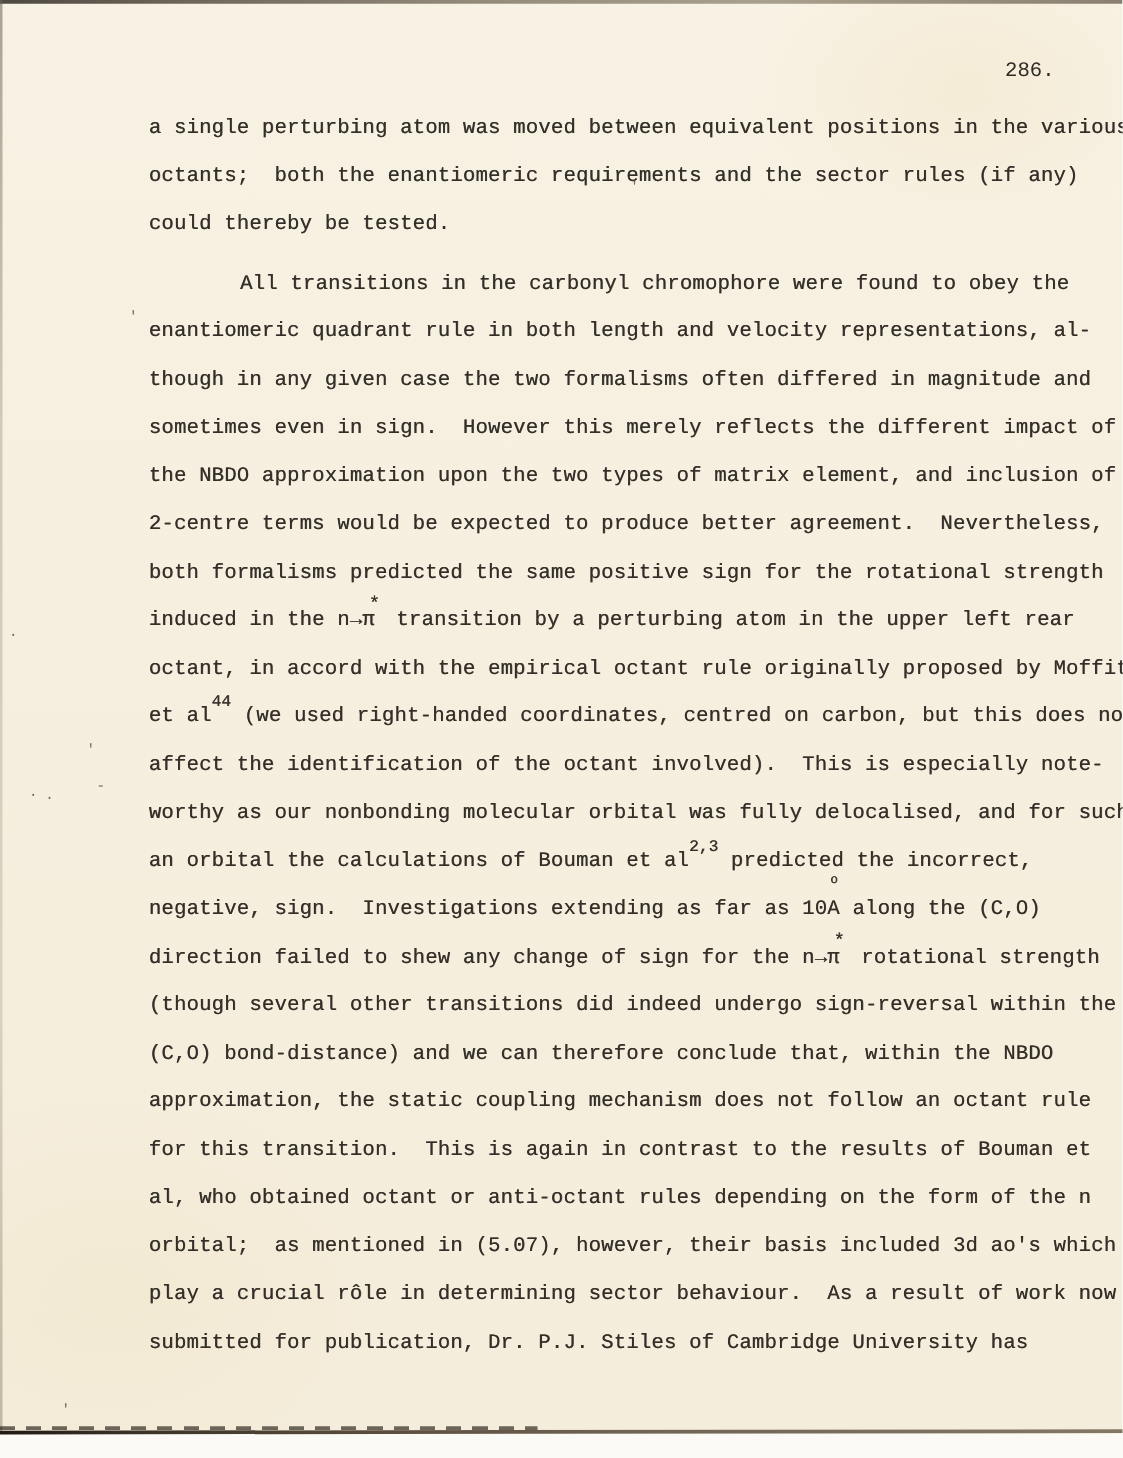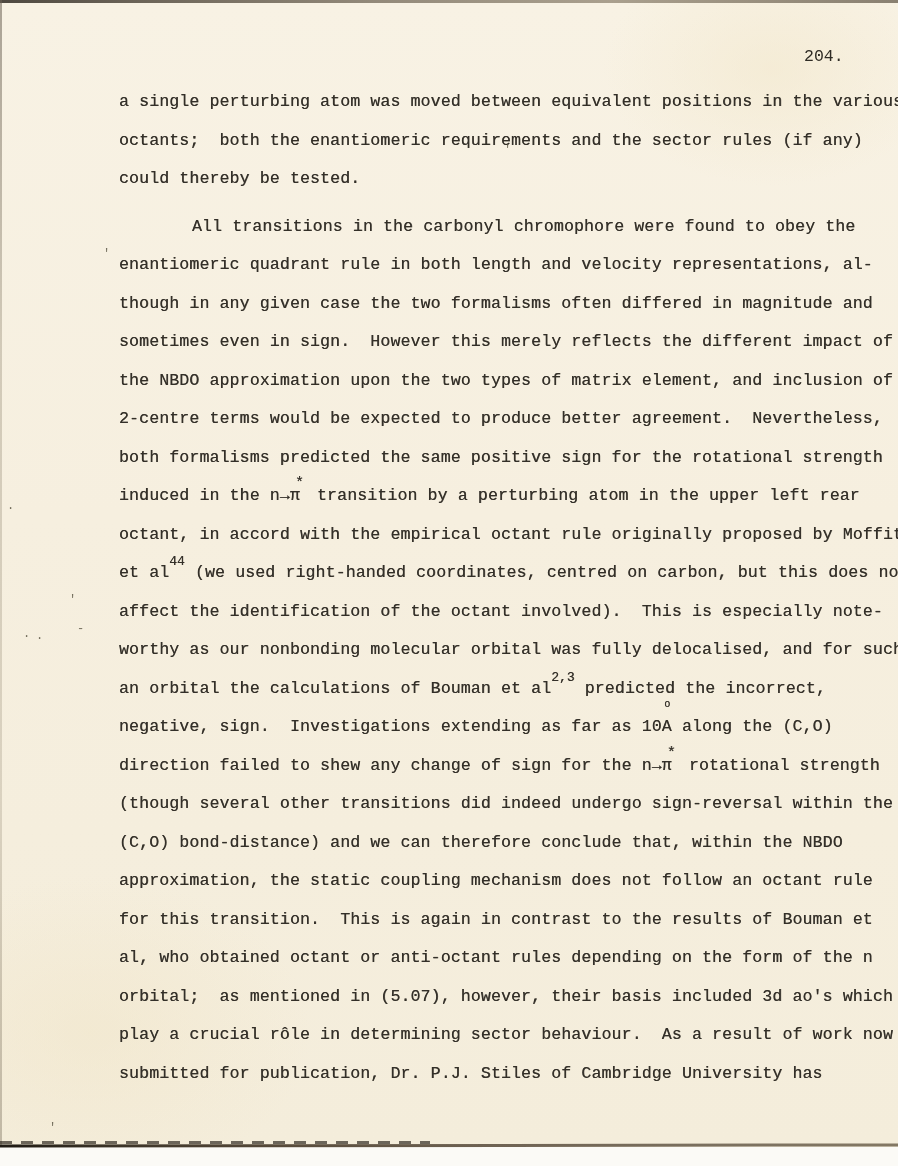--- a/index.html
+++ b/index.html
@@ -72,21 +72,21 @@
     white-space:pre;
   }
 </style>
 </head>
 <body>
 
 <div class="scan">
   <div class="paper">
     <div class="top-edge"></div>
     <div class="left-edge"></div>
-    <div class="page-num">204.</div>
+    <div class="page-num">286.</div>
     <div class="text-col" id="text-col">
         <div class="para">
           <div class="line">a single perturbing atom was moved between equivalent positions in the various</div>
           <div class="line">octants;  both the enantiomeric requirements and the sector rules (if any)</div>
           <div class="line">could thereby be tested.</div>
         </div>
         <div class="para para-gap">
           <div class="line indent">All transitions in the carbonyl chromophore were found to obey the</div>
           <div class="line">enantiomeric quadrant rule in both length and velocity representations, al-</div>
           <div class="line">though in any given case the two formalisms often differed in magnitude and</div>

